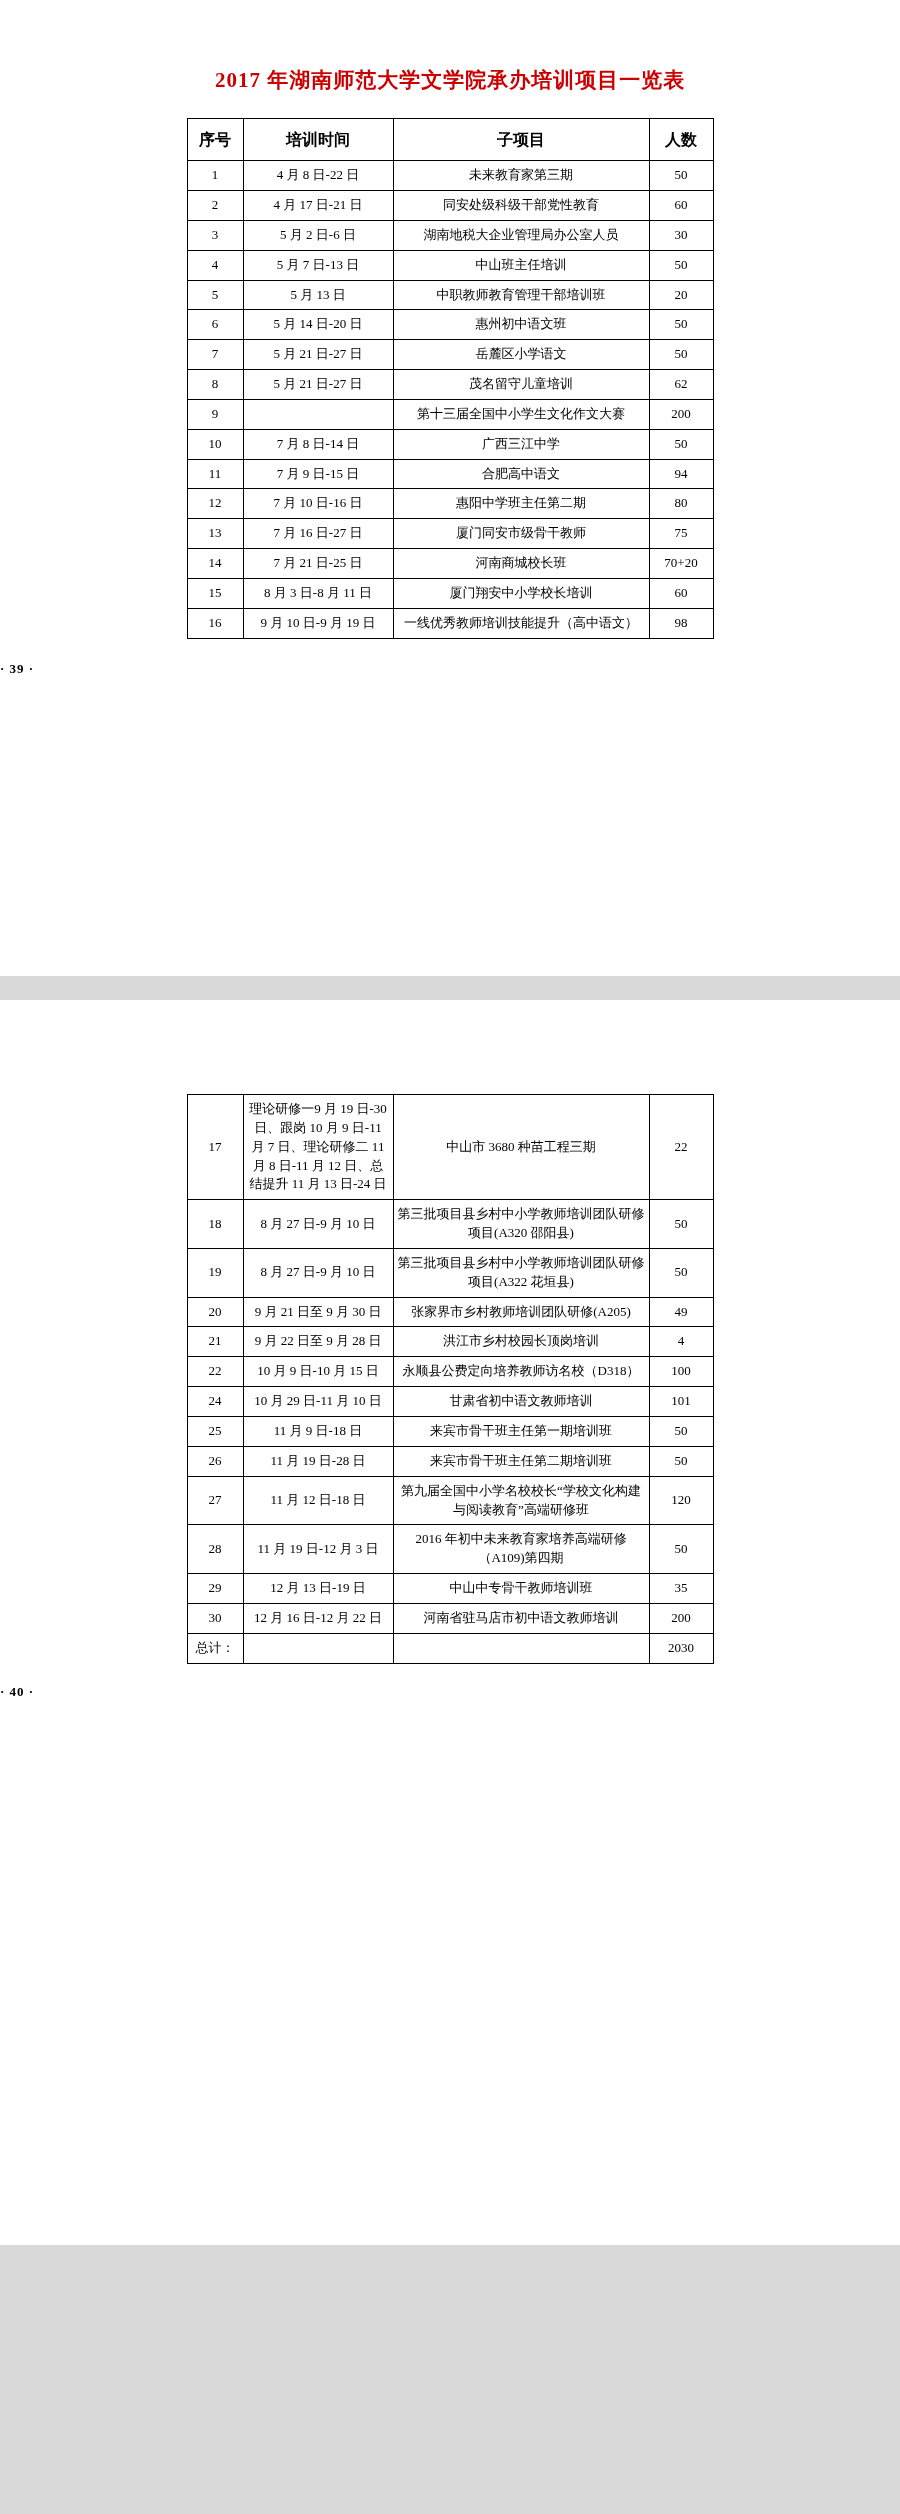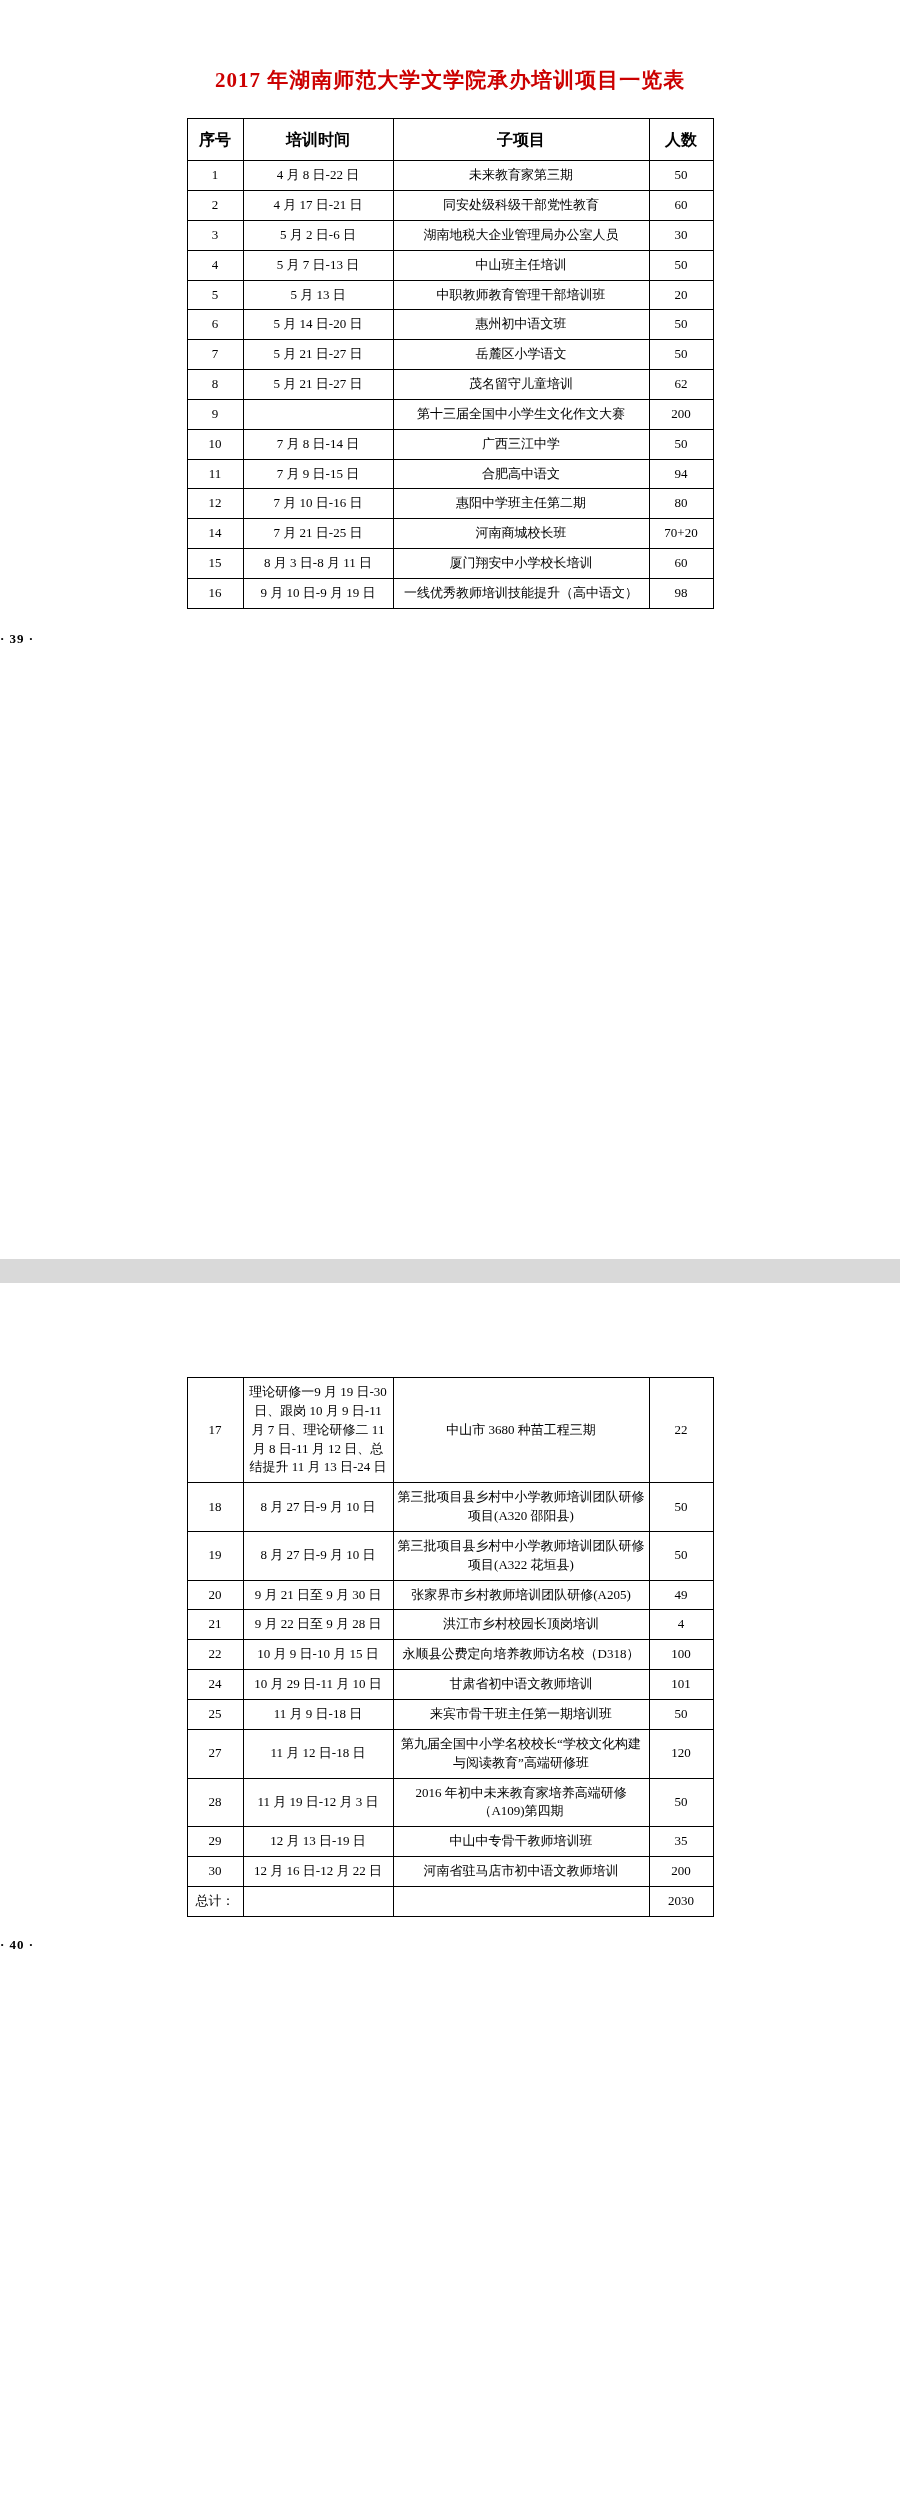--- a/index.html
+++ b/index.html
@@ -10,21 +10,21 @@
   body {
     width: 900px;
     font-family: "Liberation Serif", "DejaVu Serif", serif;
   }
   .page {
     width: 900px;
     background: #ffffff;
     box-sizing: border-box;
     position: relative;
   }
-  .page-1 { height: 1259px; padding-top: 0; }
+  .page-1 { height: 976px; padding-top: 0; }
   .page-gap { height: 24px; background: #d9d9d9; }
   .page-2 { height: 1245px; }
 
   .doc-title {
     text-align: center;
     color: #cc0000;
     font-weight: bold;
     font-size: 21px;
     letter-spacing: 1px;
     padding-top: 66px;
@@ -172,20 +172,26 @@
           <td>合肥高中语文</td>
           <td>94</td>
         </tr>
         <tr class="row-tall">
           <td>12</td>
           <td>7 月 10 日-16 日</td>
           <td>惠阳中学班主任第二期</td>
           <td>80</td>
         </tr>
         <tr class="row-tall">
+          <td>13</td>
+          <td>7 月 16 日-27 日</td>
+          <td>厦门同安市级骨干教师</td>
+          <td>75</td>
+        </tr>
+        <tr class="row-tall">
           <td>14</td>
           <td>7 月 21 日-25 日</td>
           <td>河南商城校长班</td>
           <td>70+20</td>
         </tr>
         <tr class="row-tall">
           <td>15</td>
           <td>8 月 3 日-8 月 11 日</td>
           <td>厦门翔安中小学校长培训</td>
           <td>60</td>
@@ -258,20 +264,26 @@
           <td>10 月 29 日-11 月 10 日</td>
           <td>甘肃省初中语文教师培训</td>
           <td>101</td>
         </tr>
         <tr class="row-tall">
           <td>25</td>
           <td>11 月 9 日-18 日</td>
           <td>来宾市骨干班主任第一期培训班</td>
           <td>50</td>
         </tr>
+        <tr class="row-tall">
+          <td>26</td>
+          <td>11 月 19 日-28 日</td>
+          <td>来宾市骨干班主任第二期培训班</td>
+          <td>50</td>
+        </tr>
         <tr>
           <td>27</td>
           <td>11 月 12 日-18 日</td>
           <td>第九届全国中小学名校校长“学校文化构建与阅读教育”高端研修班</td>
           <td>120</td>
         </tr>
         <tr>
           <td>28</td>
           <td>11 月 19 日-12 月 3 日</td>
           <td>2016 年初中未来教育家培养高端研修（A109)第四期</td>

